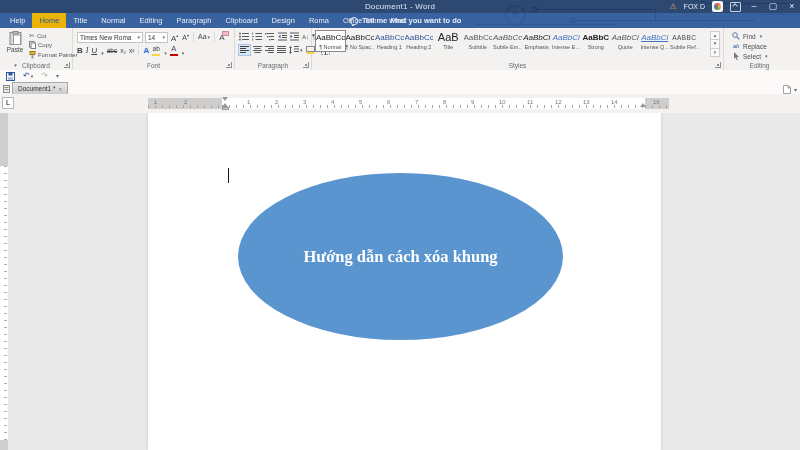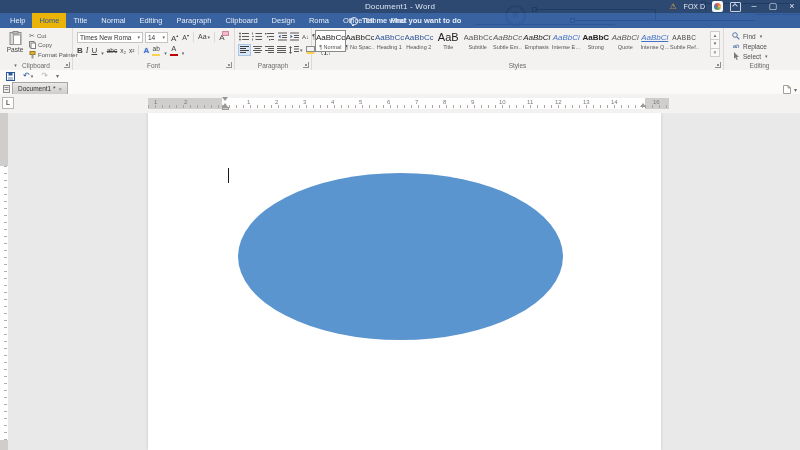--- a/index.html
+++ b/index.html
@@ -600,17 +600,18 @@
 
   <div class="docarea">
     <div class="vruler">
       <div class="seg-top"></div>
       <div class="vticks"></div>
       <div class="seg-bot"></div>
     </div>
     <div class="page">
       <div class="caret"></div>
       <div class="ellipse" id="shape-ellipse" style="background: rgb(90, 149, 208);">
+        <div class="eltext">Hướng dẫn cách xóa khung</div>
       </div>
     </div>
   </div>
 
 </div>
 
 </body></html>

